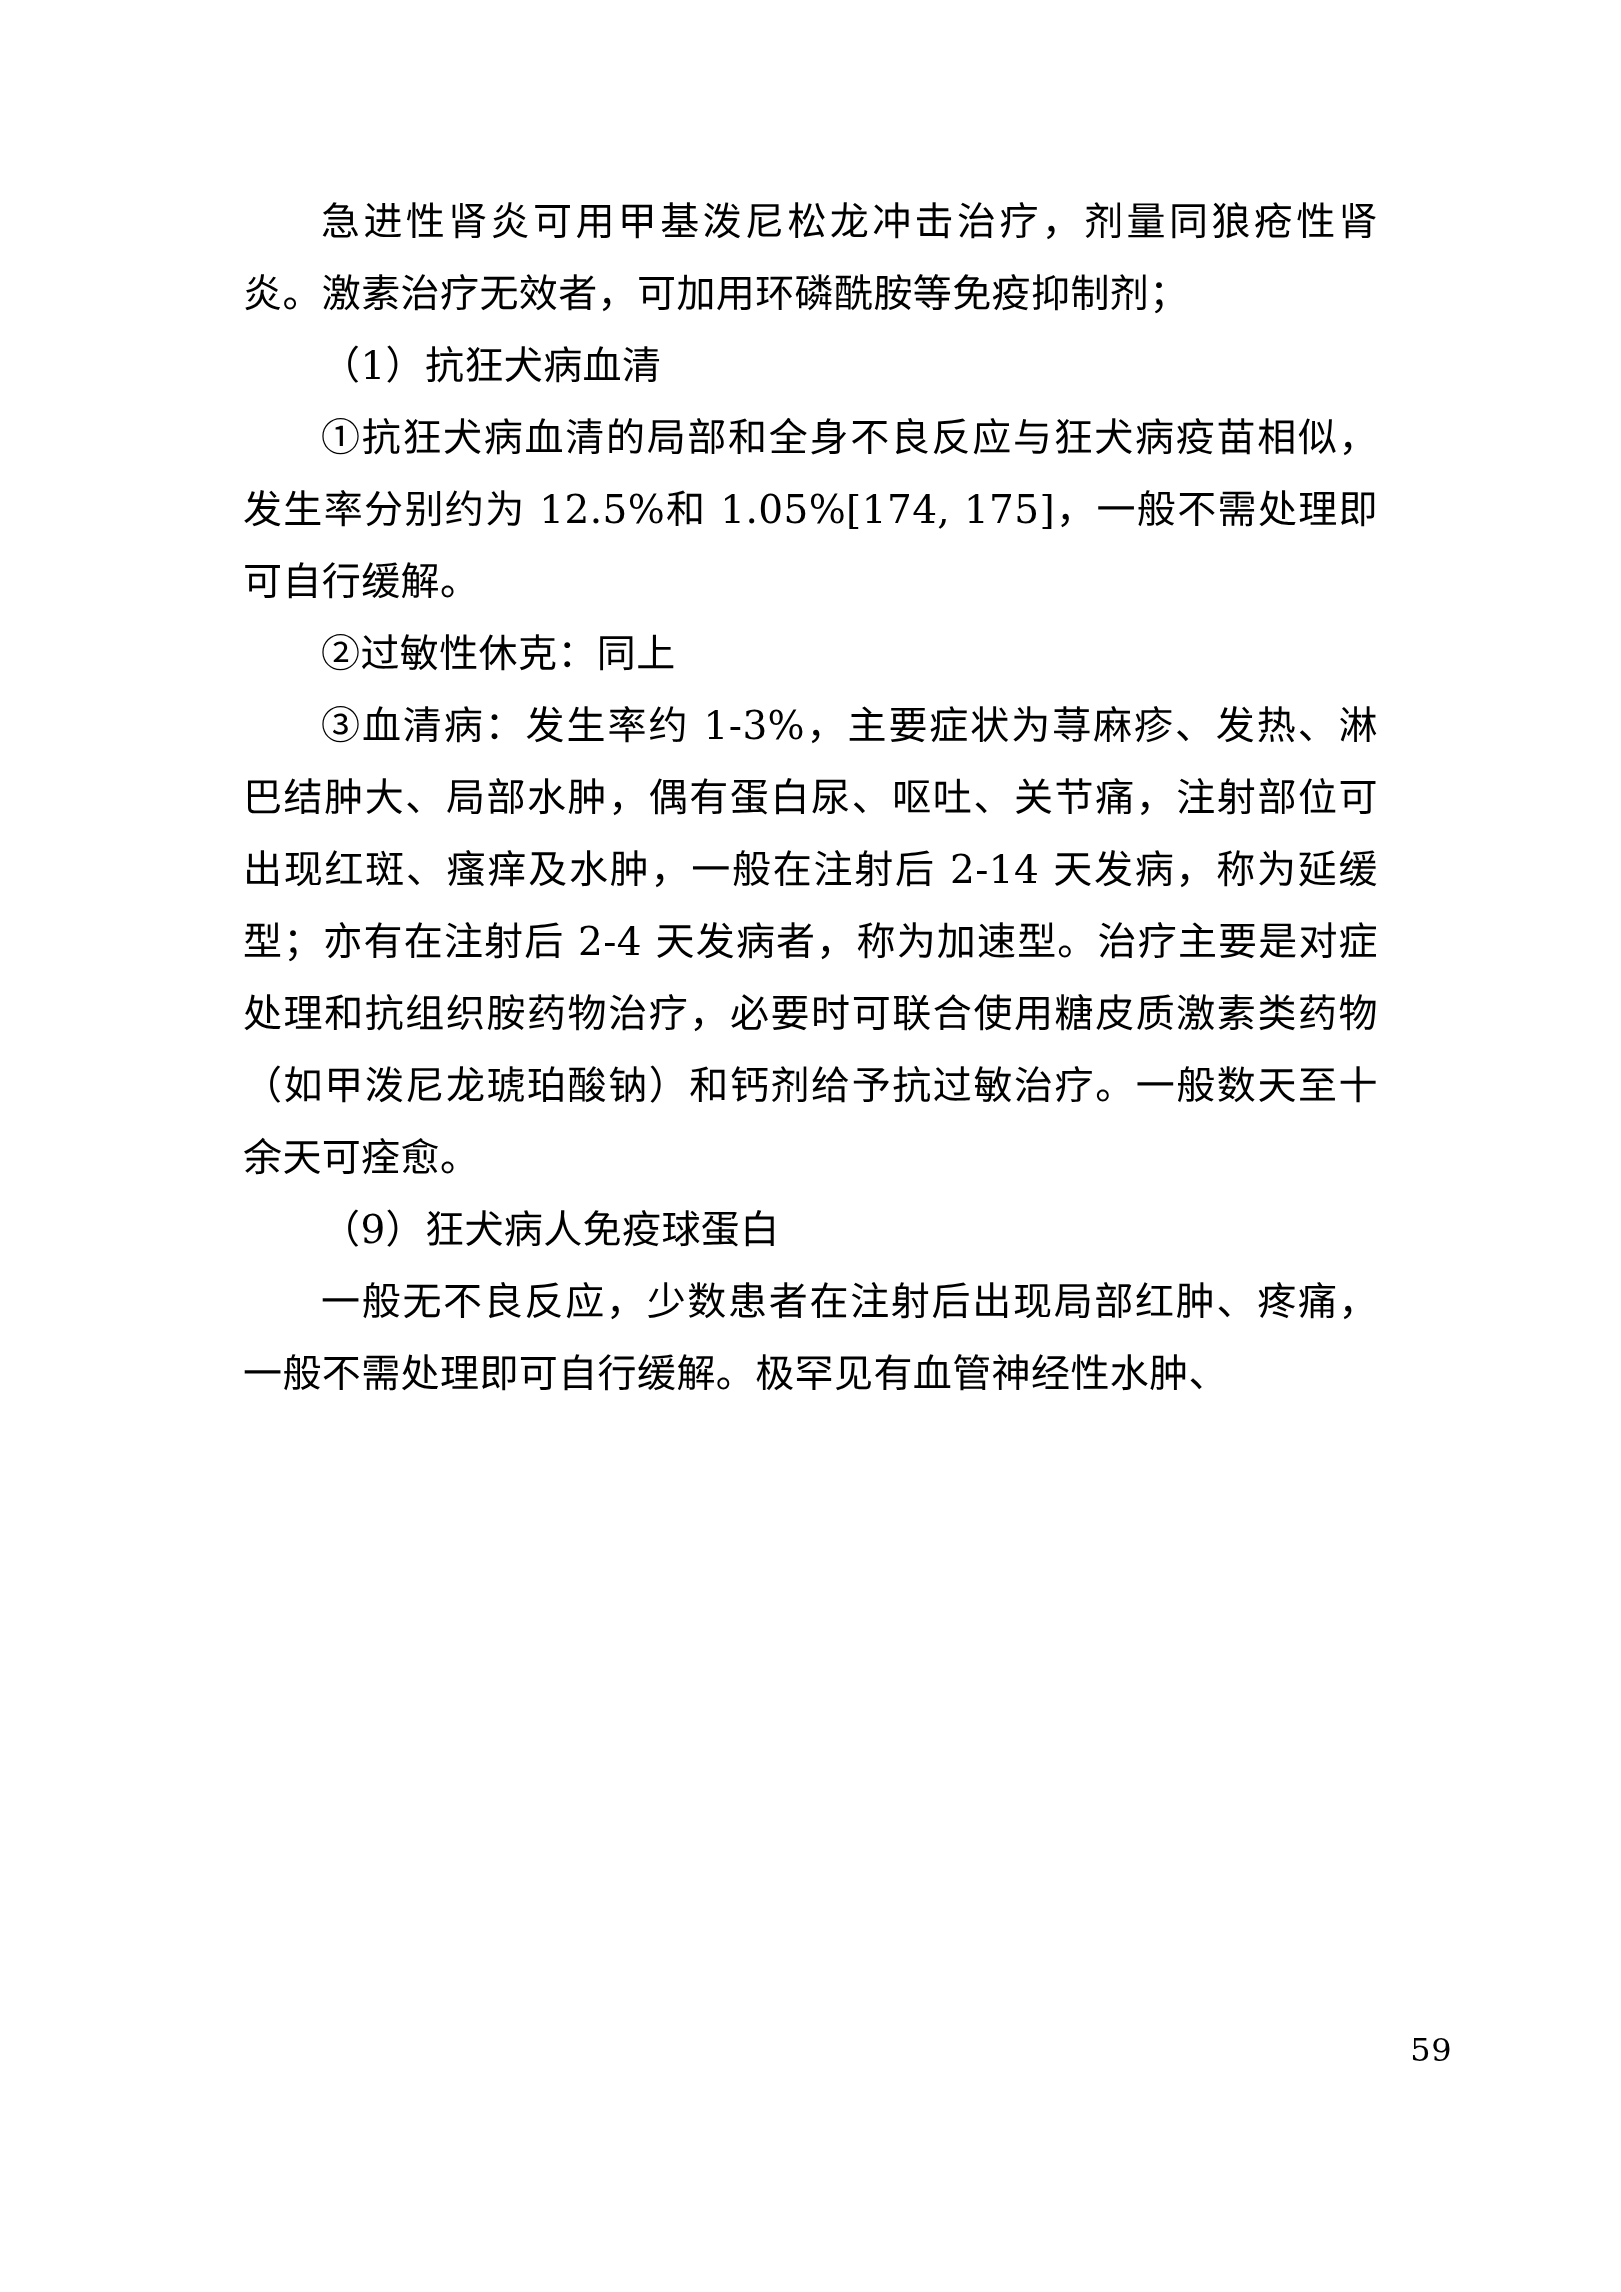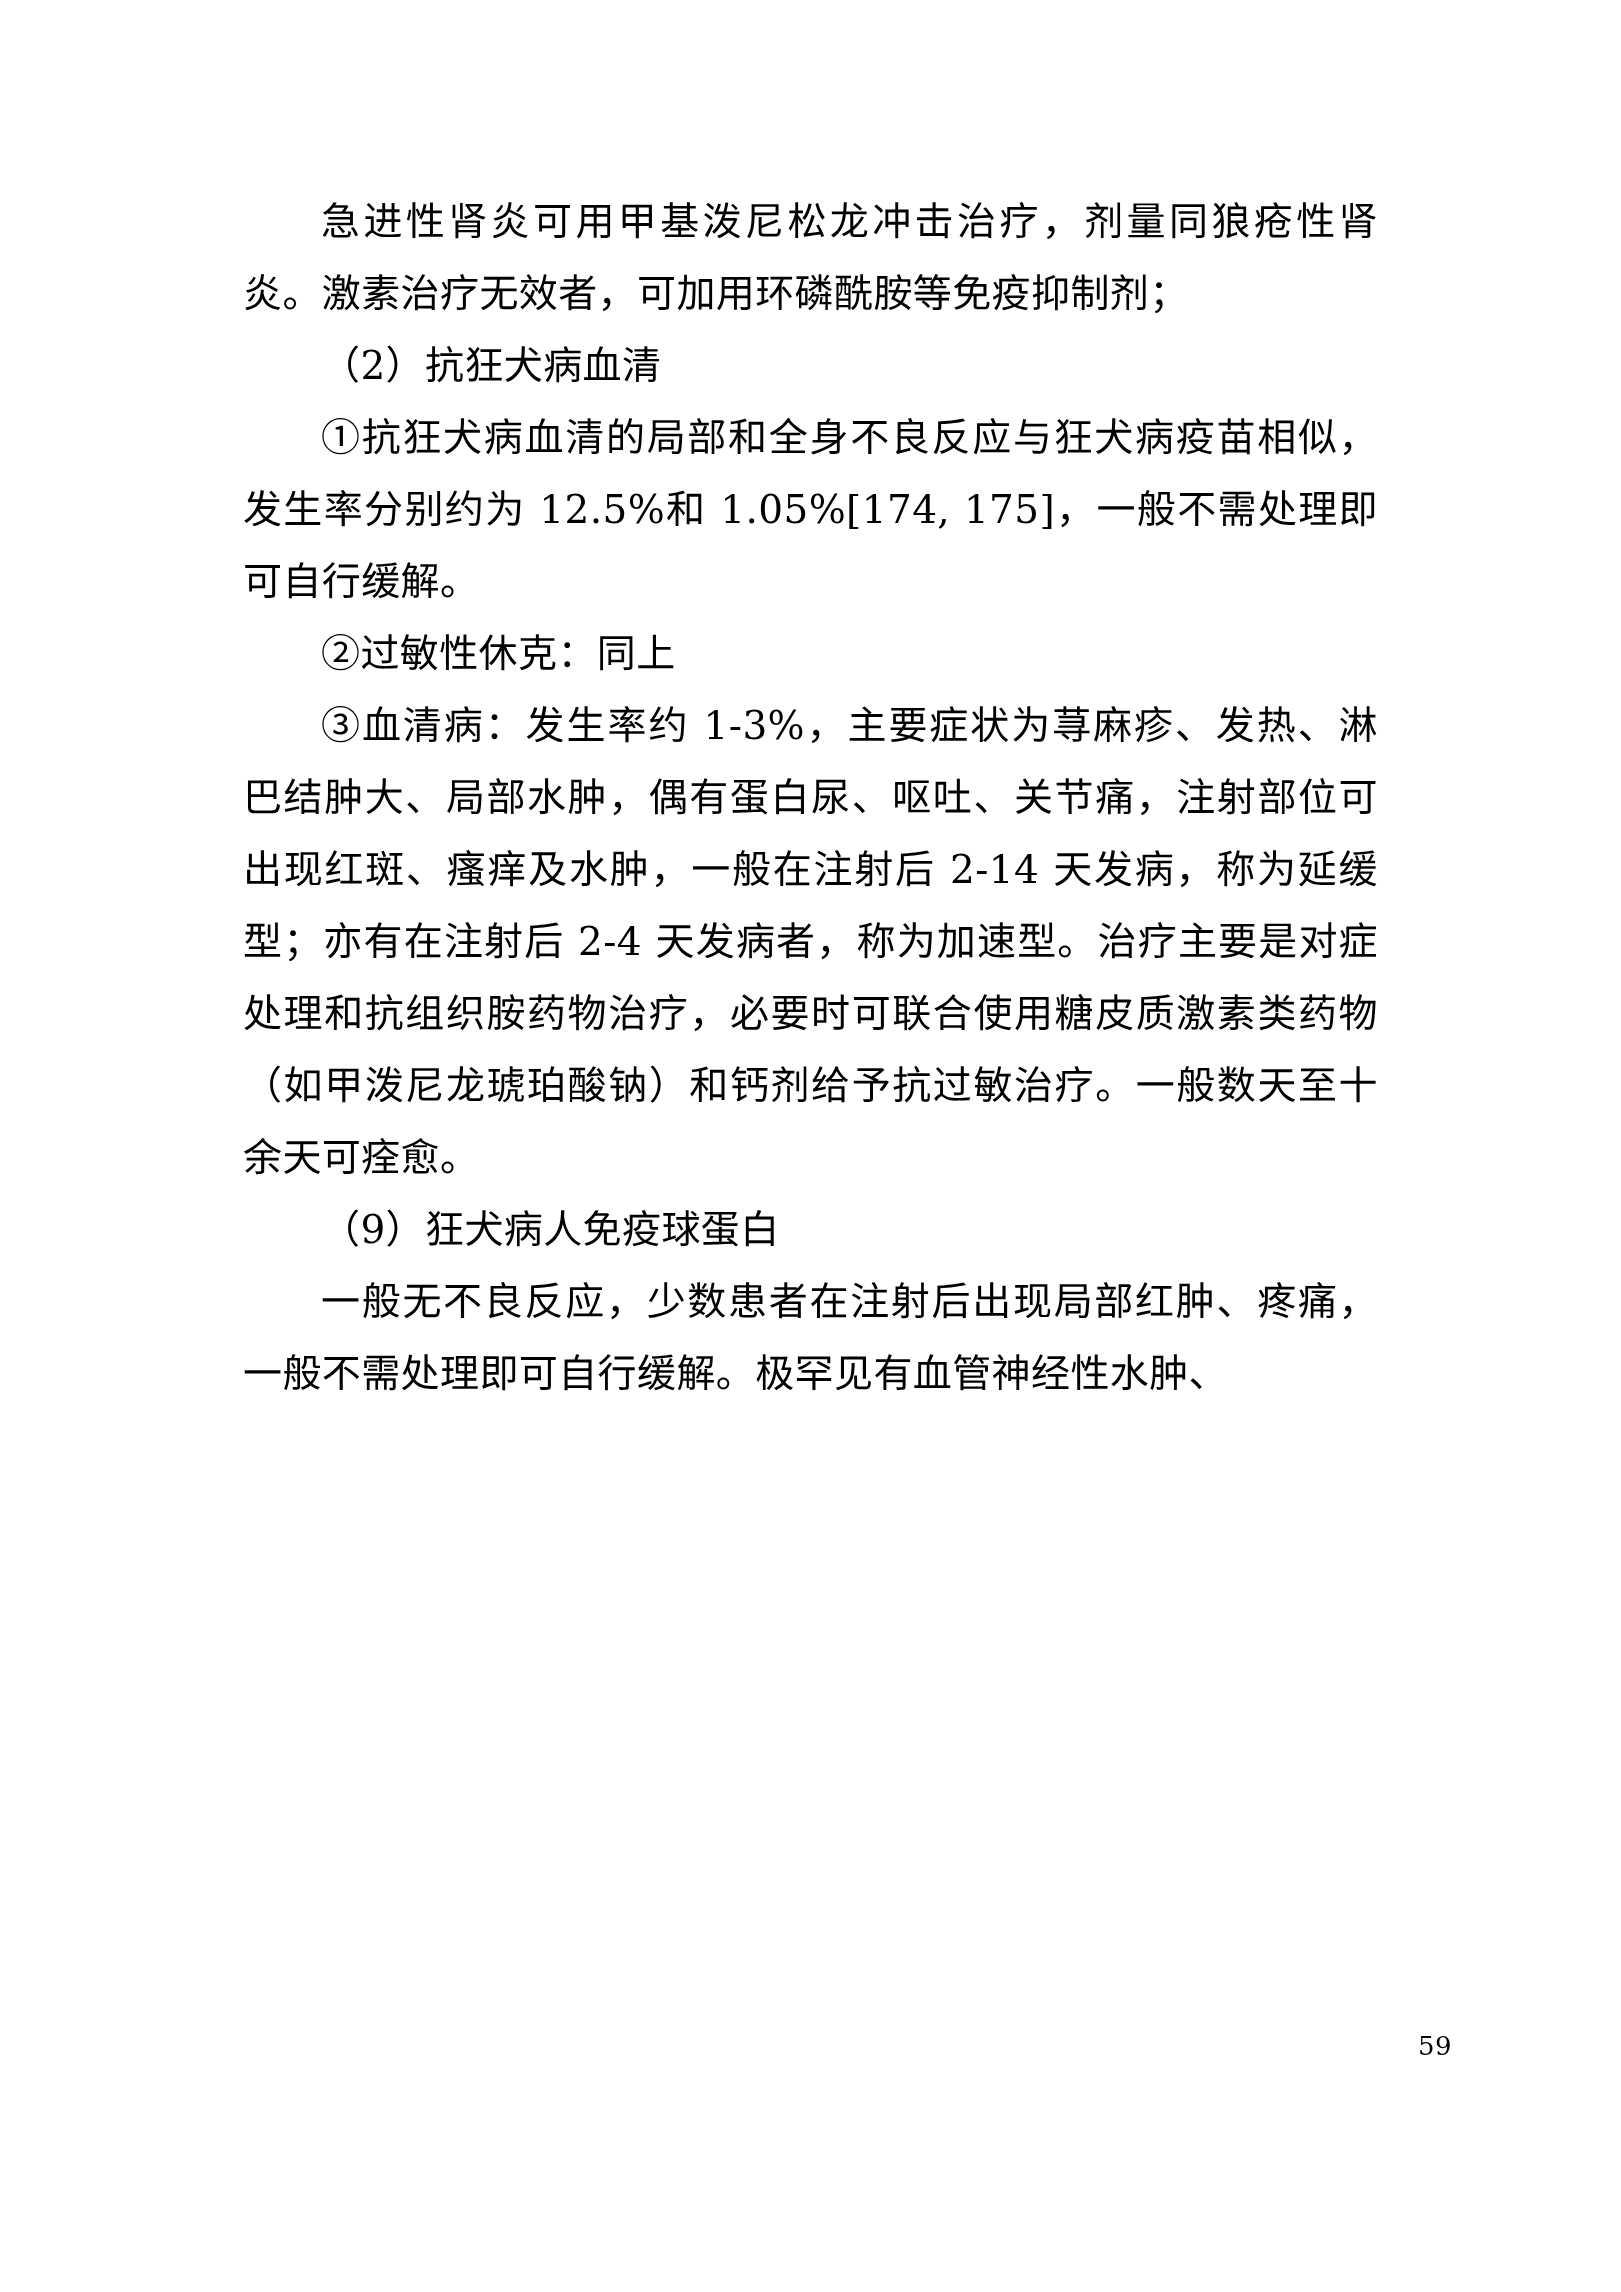--- a/index.html
+++ b/index.html
@@ -39,33 +39,33 @@
     text-indent: 0;
     word-break: break-all;
   }
   p.indent {
     text-indent: 78px;
   }
   .page-number {
     position: absolute;
     right: 169px;
     top: 2031px;
-    font-size: 26px;
+    font-size: 32px;
     font-family: "DejaVu Serif", "Liberation Serif", serif;
     color: #000000;
     letter-spacing: 0.5px;
   }
 </style>
 </head>
 <body>
 
 <div class="page">
   <div class="content">
     <p class="para indent">急进性肾炎可用甲基泼尼松龙冲击治疗，剂量同狼疮性肾炎。激素治疗无效者，可加用环磷酰胺等免疫抑制剂；</p>
-    <p class="para indent">（2）抗狂犬病血清</p>
+    <p class="para indent">（1）抗狂犬病血清</p>
     <p class="para indent">①抗狂犬病血清的局部和全身不良反应与狂犬病疫苗相似，发生率分别约为 12.5%和 1.05%[174, 175]，一般不需处理即可自行缓解。</p>
     <p class="para indent">②过敏性休克：同上</p>
     <p class="para indent">③血清病：发生率约 1-3%，主要症状为荨麻疹、发热、淋巴结肿大、局部水肿，偶有蛋白尿、呕吐、关节痛，注射部位可出现红斑、瘙痒及水肿，一般在注射后 2-14 天发病，称为延缓型；亦有在注射后 2-4 天发病者，称为加速型。治疗主要是对症处理和抗组织胺药物治疗，必要时可联合使用糖皮质激素类药物（如甲泼尼龙琥珀酸钠）和钙剂给予抗过敏治疗。一般数天至十余天可痊愈。</p>
     <p class="para indent">（9）狂犬病人免疫球蛋白</p>
     <p class="para indent">一般无不良反应，少数患者在注射后出现局部红肿、疼痛，一般不需处理即可自行缓解。极罕见有血管神经性水肿、</p>
   </div>
   <div class="page-number">59</div>
 </div>
 
 

